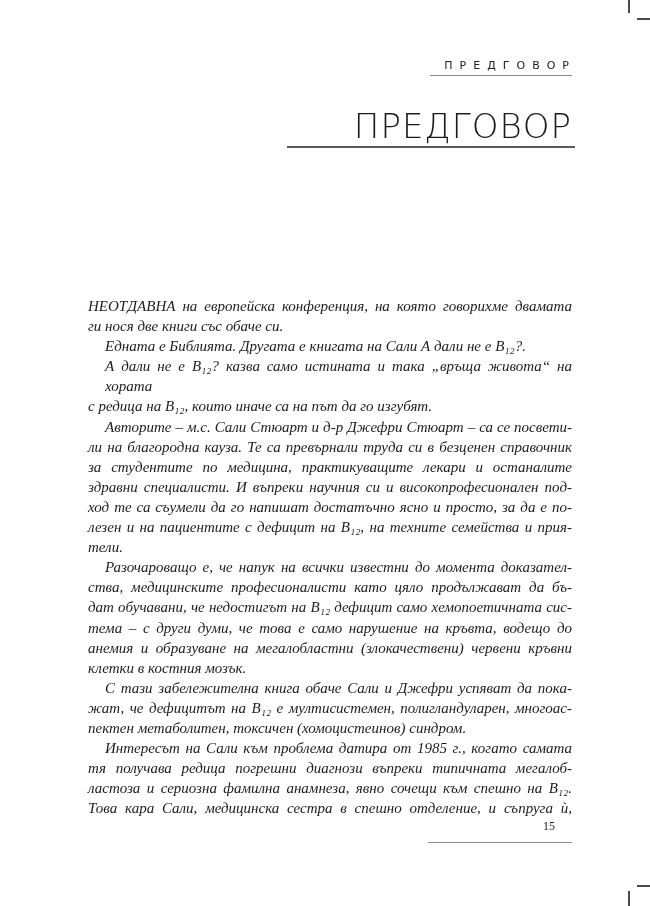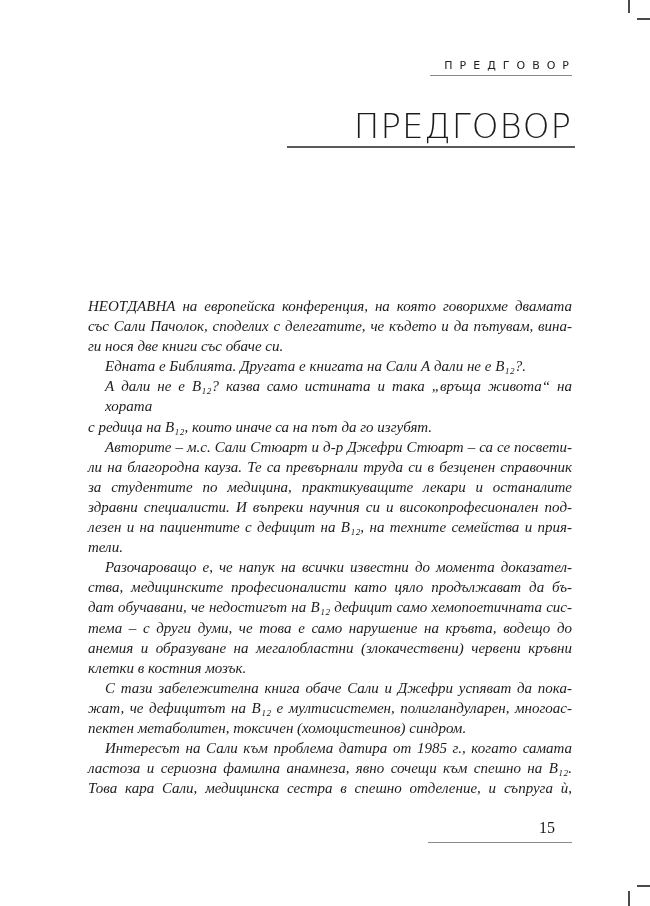--- a/index.html
+++ b/index.html
@@ -57,21 +57,21 @@
     text-align-last: justify;
     white-space: normal;
   }
   .line.last { text-align-last: left; }
   .line.ind  { padding-left: 17px; }
   .em { font-weight: normal; }
 
   
   .page-number {
     position: absolute; top: 819px; right: 95px;
-    font-size: 16px; color: #1c1c1c; font-style: normal;
+    font-size: 12px; color: #1c1c1c; font-style: normal;
   }
   .footer-rule {
     position: absolute; top: 842px; left: 428px; width: 144px; height: 1px;
     background: #8a8a8a;
   }
 </style>
 </head>
 <body>
 
 <div class="page">
@@ -83,53 +83,54 @@
 
   <div class="running-header">ПРЕДГОВОР</div>
   <div class="header-rule"></div>
 
   <div class="chapter-title">ПРЕДГОВОР</div>
   <div class="title-rule"></div>
 
   <div class="body-text">
       <div>
         <div class="line"><span>НЕОТДАВНА на европейска конференция, на която говорихме двамата</span></div>
-        <div class="line"><span>със Сали Пачолок, споделих с делегатите, че където и да пътувам, вина-</span></div>
         <div class="line last"><span>ги нося две книги със обаче си.</span></div>
       </div>
       <div>
         <div class="line last ind"><span>Едната е Библията. Другата е книгата на Сали </span><span class="em">А дали не е В₁₂?</span><span>.</span></div>
       </div>
       <div>
         <div class="line ind"><span class="em">А дали не е В₁₂?</span><span> казва само истината и така „връща живота“ на хората</span></div>
         <div class="line last"><span>с редица на В₁₂, които иначе са на път да го изгубят.</span></div>
       </div>
       <div>
         <div class="line ind"><span>Авторите – м.с. Сали Стюарт и д-р Джефри Стюарт – са се посвети-</span></div>
         <div class="line"><span>ли на благородна кауза. Те са превърнали труда си в безценен справочник</span></div>
         <div class="line"><span>за студентите по медицина, практикуващите лекари и останалите</span></div>
         <div class="line"><span>здравни специалисти. И въпреки научния си и високопрофесионален под-</span></div>
+        <div class="line"><span>ход те са съумели да го напишат достатъчно ясно и просто, за да е по-</span></div>
         <div class="line"><span>лезен и на пациентите с дефицит на В₁₂, на техните семейства и прия-</span></div>
         <div class="line last"><span>тели.</span></div>
       </div>
       <div>
         <div class="line ind"><span>Разочароващо е, че напук на всички известни до момента доказател-</span></div>
         <div class="line"><span>ства, медицинските професионалисти като цяло продължават да бъ-</span></div>
         <div class="line"><span>дат обучавани, че недостигът на В₁₂ дефицит само хемопоетичната сис-</span></div>
         <div class="line"><span>тема – с други думи, че това е само нарушение на кръвта, водещо до</span></div>
         <div class="line"><span>анемия и образуване на мегалобластни (злокачествени) червени кръвни</span></div>
         <div class="line last"><span>клетки в костния мозък.</span></div>
       </div>
       <div>
         <div class="line ind"><span>С тази забележителна книга обаче Сали и Джефри успяват да пока-</span></div>
         <div class="line"><span>жат, че дефицитът на В₁₂ е мултисистемен, полигландуларен, многоас-</span></div>
         <div class="line last"><span>пектен метаболитен, токсичен (хомоцистеинов) синдром.</span></div>
       </div>
       <div>
         <div class="line ind"><span>Интересът на Сали към проблема датира от 1985 г., когато самата</span></div>
+        <div class="line"><span>тя получава редица погрешни диагнози въпреки типичната мегалоб-</span></div>
         <div class="line"><span>ластоза и сериозна фамилна анамнеза, явно сочещи към спешно на В₁₂.</span></div>
         <div class="line"><span>Това кара Сали, медицинска сестра в спешно отделение, и съпруга ѝ,</span></div>
       </div>
     </div>
 
   <div class="page-number">15</div>
   <div class="footer-rule"></div>
 
 </div>
 

